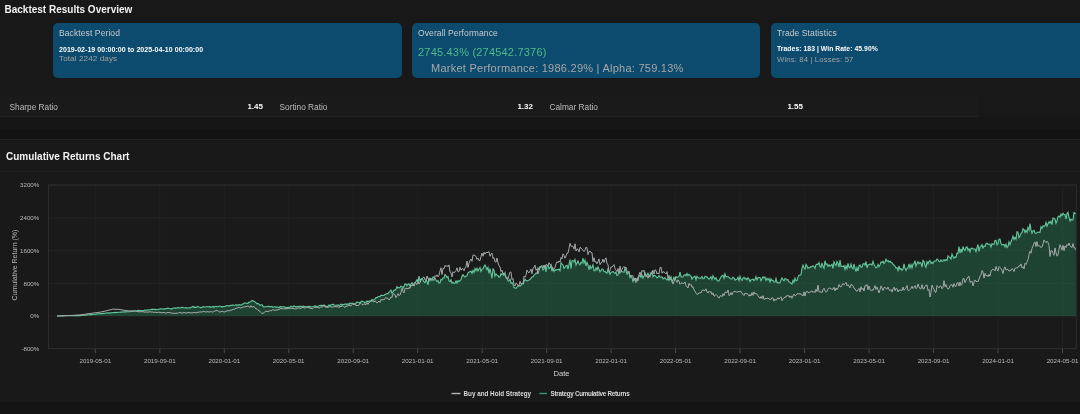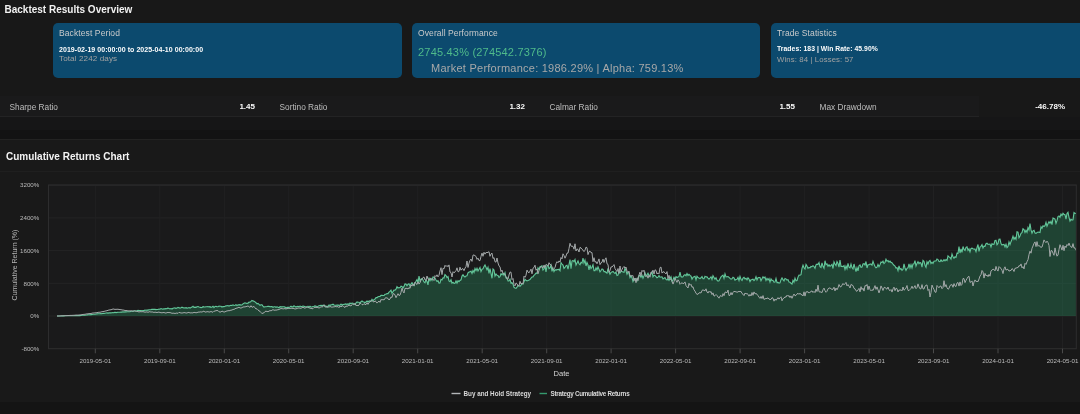--- a/index.html
+++ b/index.html
@@ -7,21 +7,21 @@
 .sec1 { position:absolute; left:0; top:0; width:1080px; height:117px; background:#181818; }
 .h1 { position:absolute; font-weight:bold; color:#f2f2f2; font-size:10px; letter-spacing:0px; }
 .panel { position:absolute; top:23px; height:55px; background:#0c4a6e; border-radius:5px;margin-left:46px; }
 .ph { position:absolute; left:6px; top:5px; font-size:8.5px; color:#cbcbcb; letter-spacing:0.1px; }
 .pb { position:absolute; left:6px; font-size:7px; font-weight:bold; color:#fdfdfd; letter-spacing:0.05px; }
 .pg { position:absolute; left:6px; font-size:7.8px; color:#a2a2a2; letter-spacing:0.1px; }
 .ratios { position:absolute; left:0; top:96px; width:979px; height:21px; background:#1a1a1b;
   border-bottom:1px solid #232324; }
 .rc { position:absolute; top:0; height:20px; }
 .rl { position:absolute; left:9.5px; top:5.5px; font-size:8.3px; color:#bdbdbd; }
-.rv { position:absolute; right:15px; top:6px; font-size:8px; font-weight:bold; color:#fafafa;margin-left:28px; }
+.rv { position:absolute; right:7px; top:6px; font-size:8px; font-weight:bold; color:#fafafa;margin-left:28px; }
 </style></head>
 <body>
 <div id="root">
 <div class="sec1"></div>
 <div style="position:absolute;left:0;top:117px;width:1080px;height:13px;background:#161617"></div>
 <div style="position:absolute;left:0;top:130px;width:1080px;height:9px;background:#121213"></div>
 <svg width="1080" height="414" viewBox="0 0 1080 414" style="position:absolute;left:0;top:0">
 <defs>
         <clipPath id="pc">
           <rect x="48.5" y="185.0" width="1027.8" height="163.7"></rect>
@@ -127,18 +127,14 @@
         <span class="rv">1.45</span>
       </div>
   <div class="rc" style="left:270px;width:270px;">
         <span class="rl">Sortino Ratio</span>
         <span class="rv">1.32</span>
       </div>
   <div class="rc" style="left:540px;width:270px;">
         <span class="rl">Calmar Ratio</span>
         <span class="rv">1.55</span>
       </div>
-  <div class="rc" style="left:810px;width:270px;">
-        <span class="rl">Max Drawdown</span>
-        <span class="rv">-46.78%</span>
-      </div>
 </div>
 <div class="h1" style="left:6px;top:150.5px;">Cumulative Returns Chart</div>
 </div>
 </body></html>

